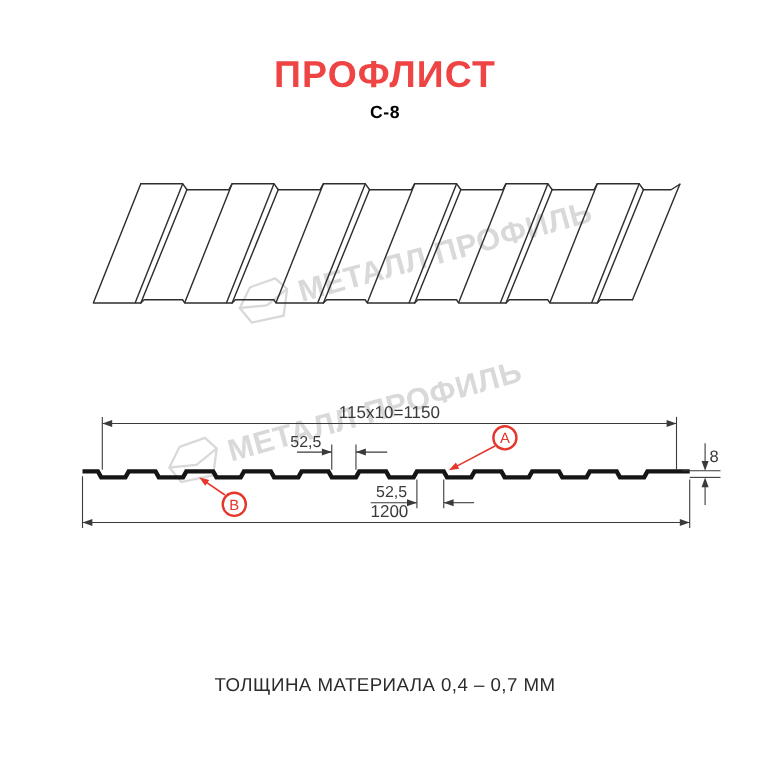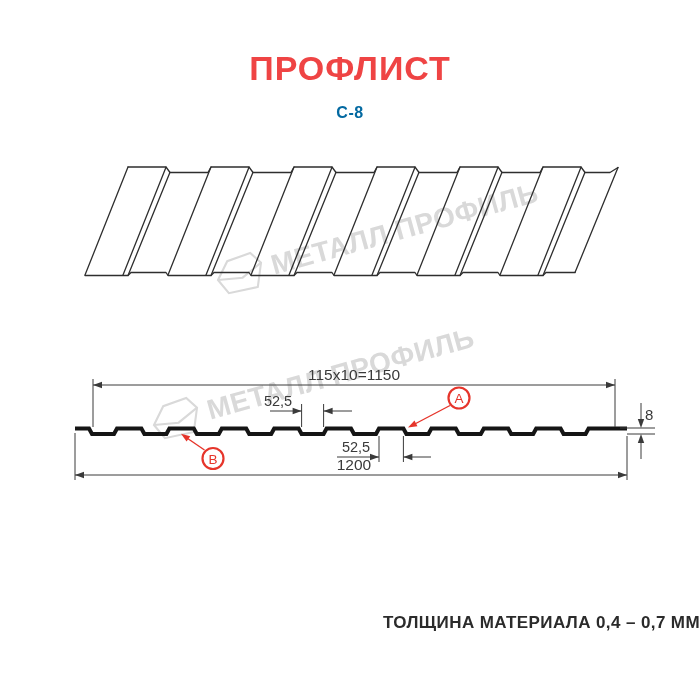--- a/index.html
+++ b/index.html
@@ -1,23 +1,23 @@
 <!DOCTYPE html>
 <html><head>
 <meta charset="utf-8">
 <style>
   html,body{margin:0;padding:0;}
   body{width:700px;height:700px;background:#ffffff;position:relative;overflow:hidden;
        font-family:"Liberation Sans", sans-serif;}
   .stage{position:absolute;inset:0;width:700px;height:700px;}
   .header{position:absolute;top:50px;left:0;width:700px;text-align:center;z-index:3;}
   .title{font-size:34px;font-weight:800;letter-spacing:1px;color:#ef4444;line-height:1.1;}
-  .subtitle{margin-top:17px;font-size:16px;font-weight:600;letter-spacing:0.5px;color:#0369a1;}
-  .footer{position:absolute;top:613px;left:0;width:700px;text-align:right;z-index:3;
-          font-size:17px;font-weight:700;letter-spacing:0.4px;color:#2b2b2b;}
+  .subtitle{margin-top:7px;font-size:16px;font-weight:600;letter-spacing:0.5px;color:#000000;}
+  .footer{position:absolute;top:613px;left:0;width:700px;text-align:center;z-index:3;
+          font-size:17px;font-weight:400;letter-spacing:0.4px;color:#2b2b2b;}
   .wm{position:absolute;display:flex;align-items:center;gap:6px;z-index:1;
       color:#d9d9d9;font-weight:700;font-size:28px;letter-spacing:0.5px;white-space:nowrap;
       transform:rotate(-15.5deg);transform-origin:left center;}
   .wm svg{flex:0 0 auto;}
   #drawing{position:absolute;left:0;top:0;z-index:2;}
   #drawing text{font-family:"Liberation Sans", sans-serif;}
 </style>
 </head>
 <body>
 

